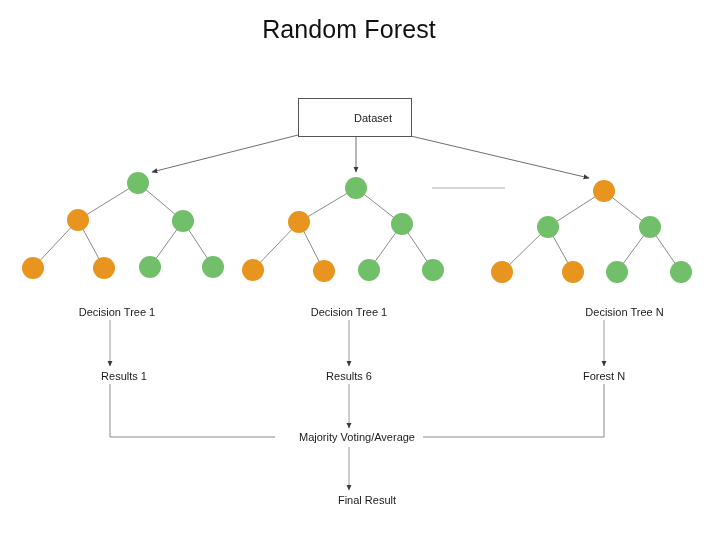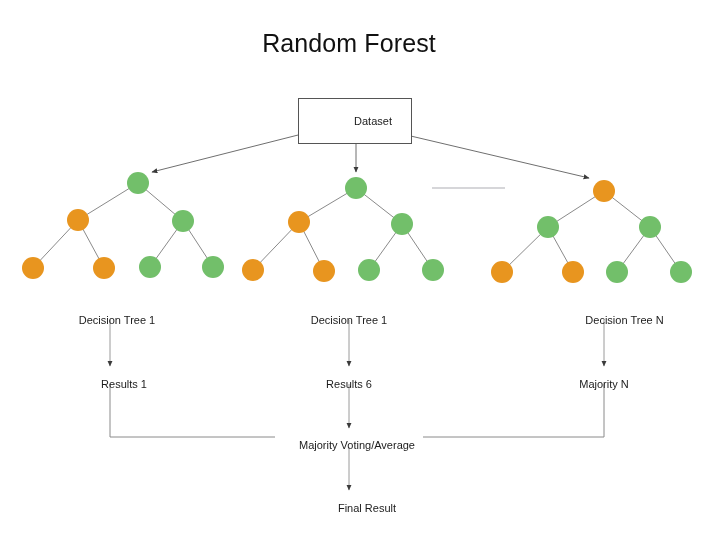--- a/index.html
+++ b/index.html
@@ -34,21 +34,20 @@
     line-height: 1.1;
   }
   #diagram-title {
     font-size: 25px;
     color: #111111;
     letter-spacing: 0.1px;
   }
   .node-label {
     font-size: 11px;
     color: #1b1b1b;
-    margin-top: 8px;
   }
   .dataset-box {
     position: absolute;
     box-sizing: border-box;
     border: 1px solid #555555;
     background: #ffffff;
     display: flex;
     align-items: center;
     justify-content: center;
     font-size: 11px;
@@ -109,23 +108,23 @@
         <line x1="110" y1="437" x2="275" y2="437" stroke="#8a8a8a" stroke-width="1"></line>
         <line x1="604" y1="384" x2="604" y2="437" stroke="#8a8a8a" stroke-width="1"></line>
         <line x1="423" y1="437" x2="604" y2="437" stroke="#8a8a8a" stroke-width="1"></line>
         <line x1="349" y1="384" x2="349" y2="428" stroke="#9a9a9a" stroke-width="1" marker-end="url(#arrowhead)"></line>
       </g>
     <g id="g-final-arrow">
         <line x1="349" y1="447" x2="349" y2="490" stroke="#9a9a9a" stroke-width="1" marker-end="url(#arrowhead)"></line>
       </g>
   </svg>
 
-  <div class="lbl" id="diagram-title" style="left:349px; top:44px;">Random Forest</div>
+  <div class="lbl" id="diagram-title" style="left:349px; top:30px;">Random Forest</div>
 
-  <div class="dataset-box" id="dataset-box" style="left: 298px; top: 98px; width: 114px; height: 46px; border-color: rgb(85, 85, 85); padding-left: 36px;">
+  <div class="dataset-box" id="dataset-box" style="left: 298px; top: 98px; width: 114px; height: 39px; border-color: rgb(85, 85, 85); padding-left: 36px;">
     <span>Dataset</span>
   </div>
 
   <div id="nodes-layer">
       <div class="tree-node" style="left: 138px; top: 183px; width: 22px; height: 22px; background: rgb(114, 191, 106);"></div>
       <div class="tree-node" style="left: 78px; top: 220px; width: 22px; height: 22px; background: rgb(232, 149, 31);"></div>
       <div class="tree-node" style="left: 183px; top: 221px; width: 22px; height: 22px; background: rgb(114, 191, 106);"></div>
       <div class="tree-node" style="left: 33px; top: 268px; width: 22px; height: 22px; background: rgb(232, 149, 31);"></div>
       <div class="tree-node" style="left: 104px; top: 268px; width: 22px; height: 22px; background: rgb(232, 149, 31);"></div>
       <div class="tree-node" style="left: 150px; top: 267px; width: 22px; height: 22px; background: rgb(114, 191, 106);"></div>
@@ -144,20 +143,20 @@
       <div class="tree-node" style="left: 573px; top: 272px; width: 22px; height: 22px; background: rgb(232, 149, 31);"></div>
       <div class="tree-node" style="left: 617px; top: 272px; width: 22px; height: 22px; background: rgb(114, 191, 106);"></div>
       <div class="tree-node" style="left: 681px; top: 272px; width: 22px; height: 22px; background: rgb(114, 191, 106);"></div>
     </div>
   <div id="labels-layer">
       <div class="lbl node-label" style="left: 117px; top: 312px;">Decision Tree 1</div>
       <div class="lbl node-label" style="left: 124px; top: 376px;">Results 1</div>
       <div class="lbl node-label" style="left: 349px; top: 312px;">Decision Tree 1</div>
       <div class="lbl node-label" style="left: 349px; top: 376px;">Results 6</div>
       <div class="lbl node-label" style="left: 601px; top: 312px; padding-left: 47px;">Decision Tree N</div>
-      <div class="lbl node-label" style="left: 604px; top: 376px;">Majority N</div>
+      <div class="lbl node-label" style="left: 604px; top: 376px;">Forest N</div>
     </div>
 
   <div class="lbl node-label" id="aggregation-label" style="left: 349px; top: 437px; padding-left: 16px;">Majority Voting/Average</div>
 
   <div class="lbl node-label" id="final-result-label" style="left: 367px; top: 500px;">Final Result</div>
 
 </div>
 
 </body></html>

